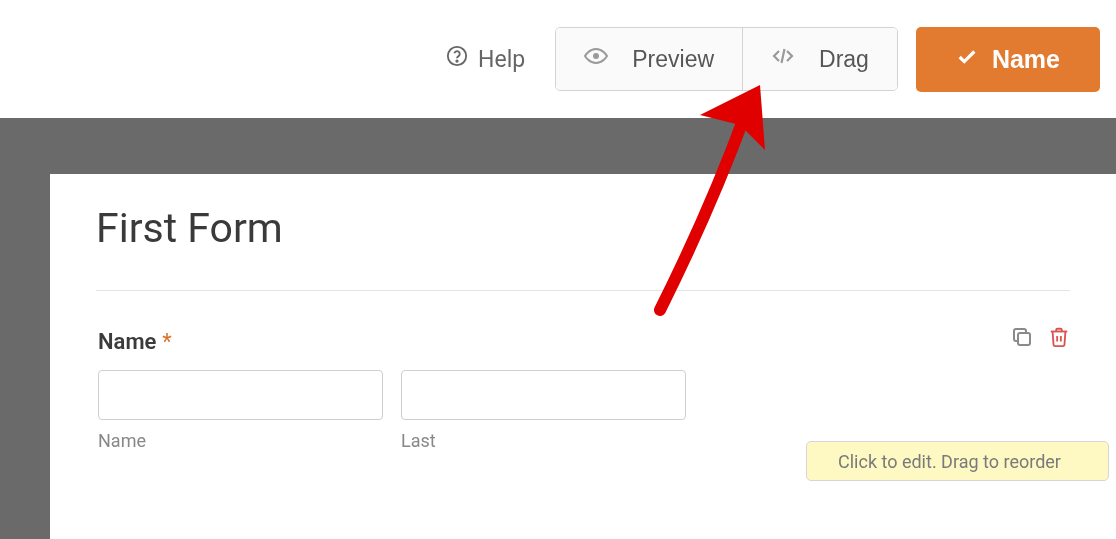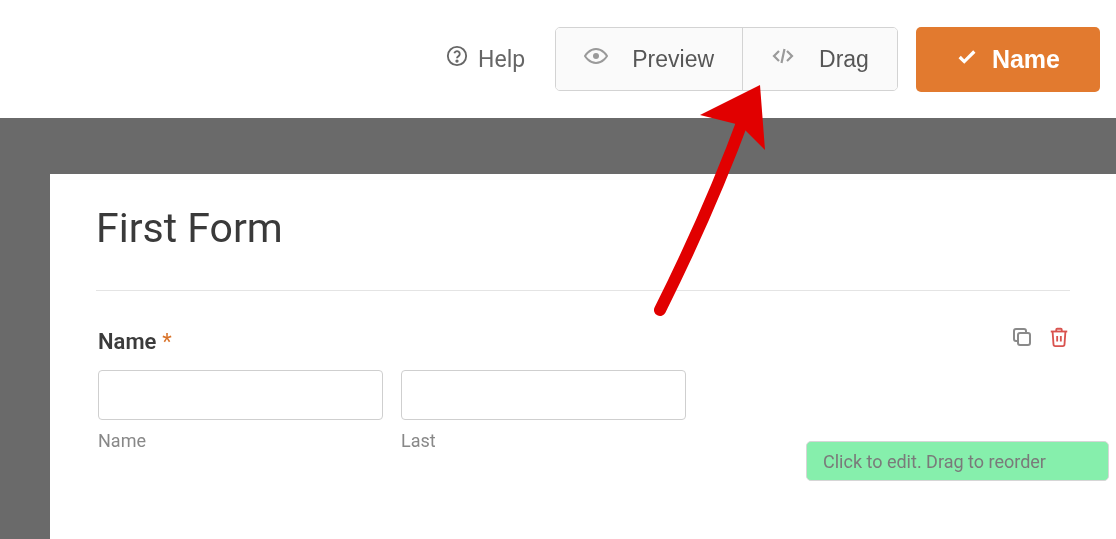--- a/index.html
+++ b/index.html
@@ -154,30 +154,30 @@
       font-size: 18px;
     }
     .sublabel {
       color: #888;
       font-size: 18px;
       margin-top: 10px;
     }
     .hint-box {
       position: absolute;
       z-index: 5;
-      background: #86efac;
+      background: #fef9c3;
       border: 1px solid #d6d6d6;
       border-radius: 5px;
       color: #7a7a7a;
       font-size: 18px;
       width: 303px;
       height: 40px;
       display: flex;
       align-items: center;
-      padding-left: 16px;
+      padding-left: 31px;
       white-space: nowrap;
       overflow: hidden;
     }
     .arrow-overlay {
       position: absolute;
       pointer-events: none;
       z-index: 50;
       left: 590px;
       top: 80px;
     }

